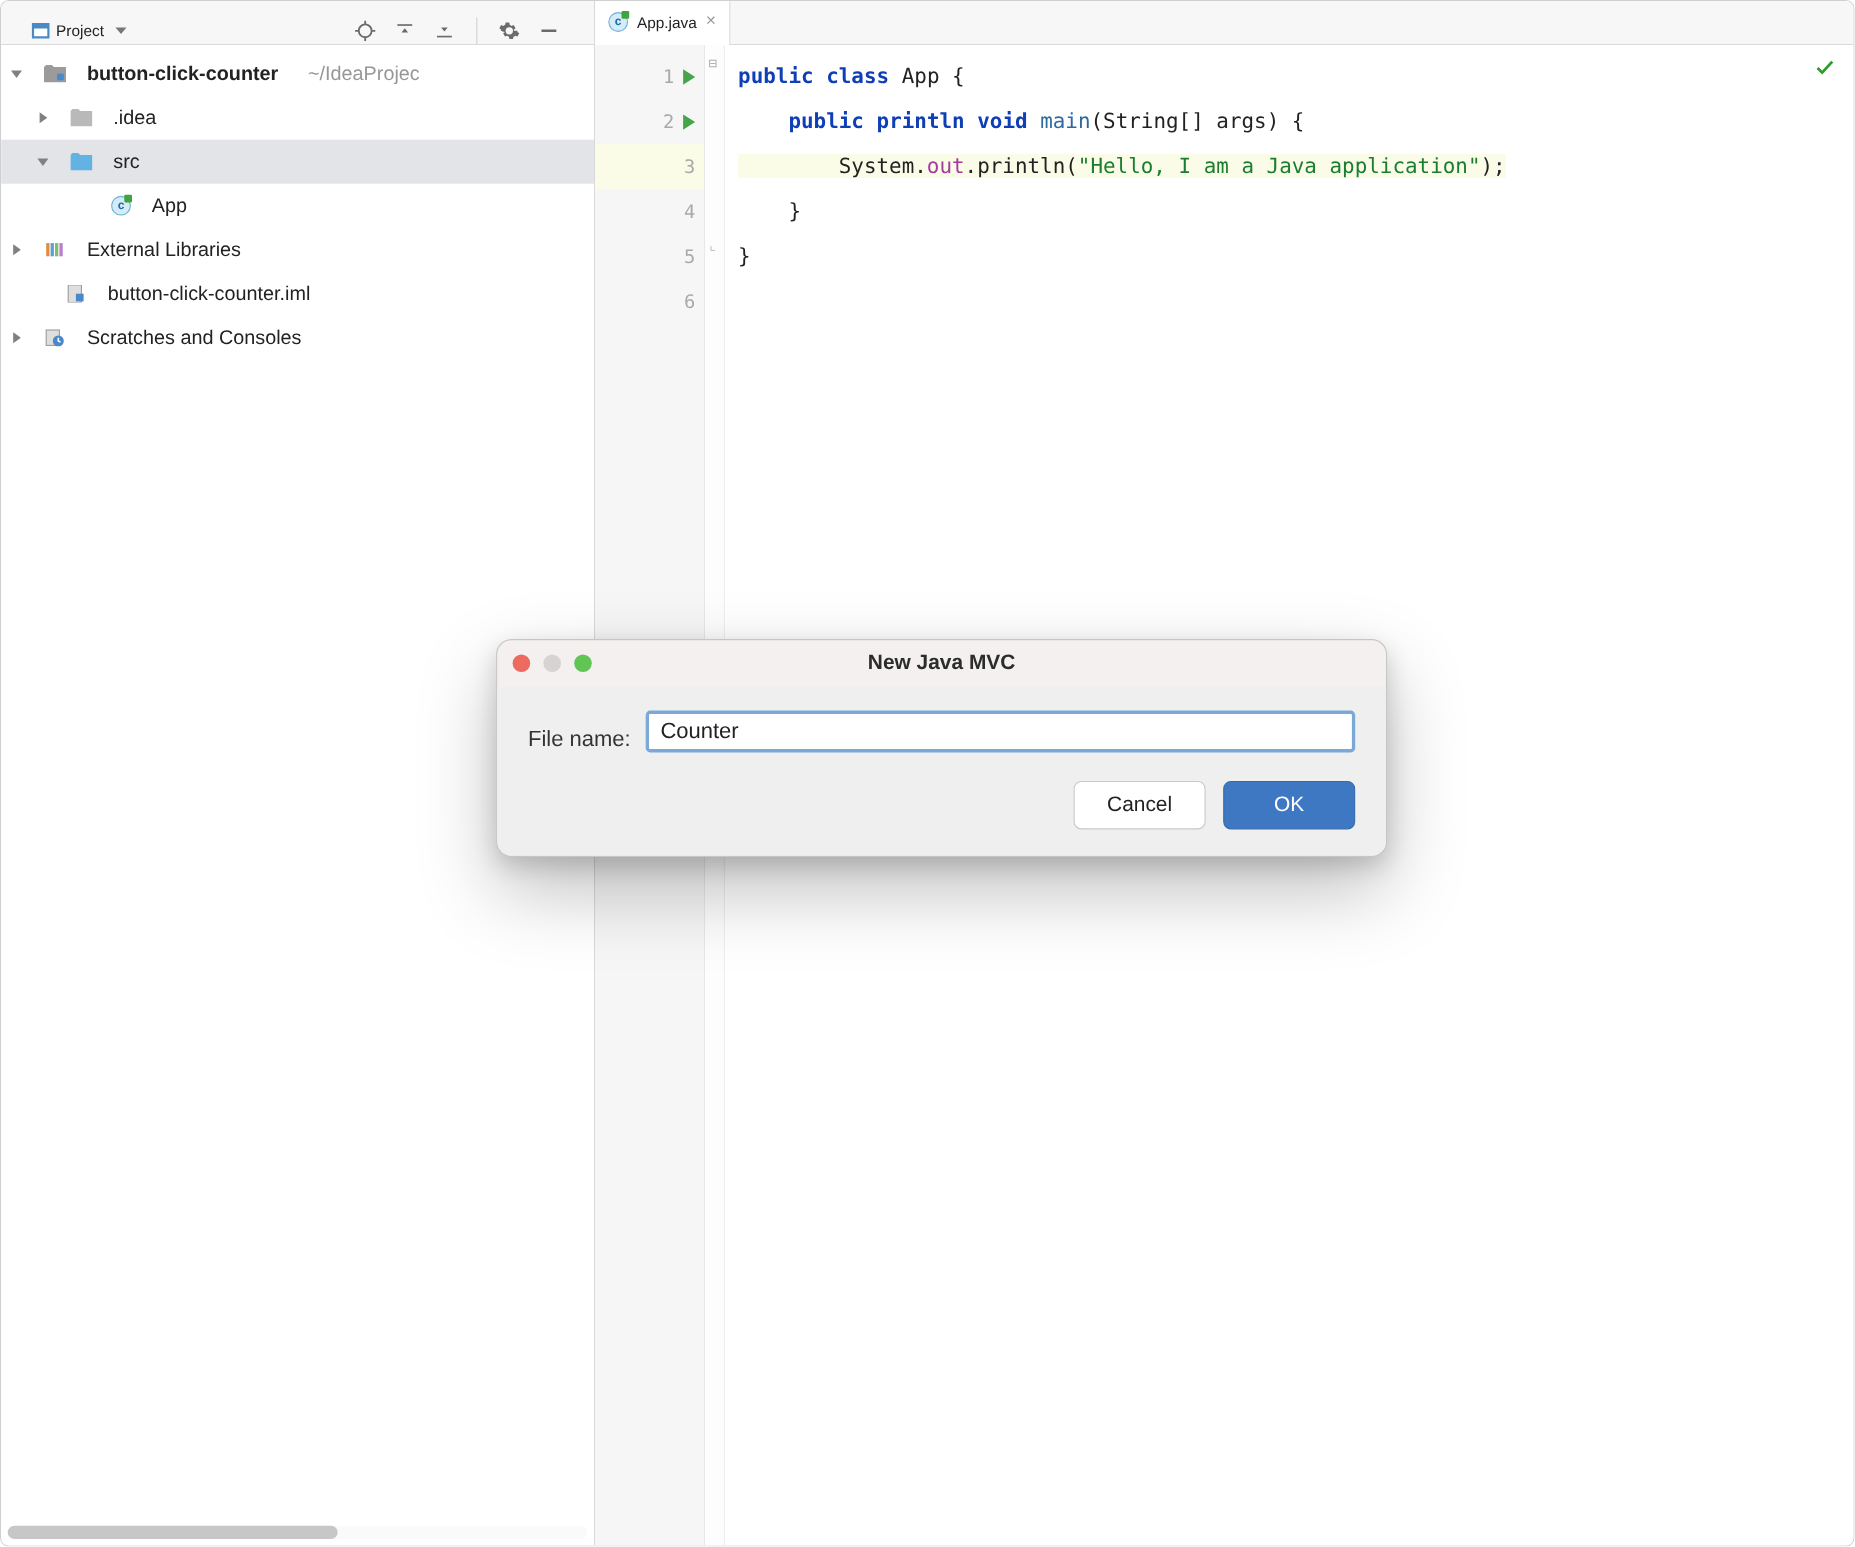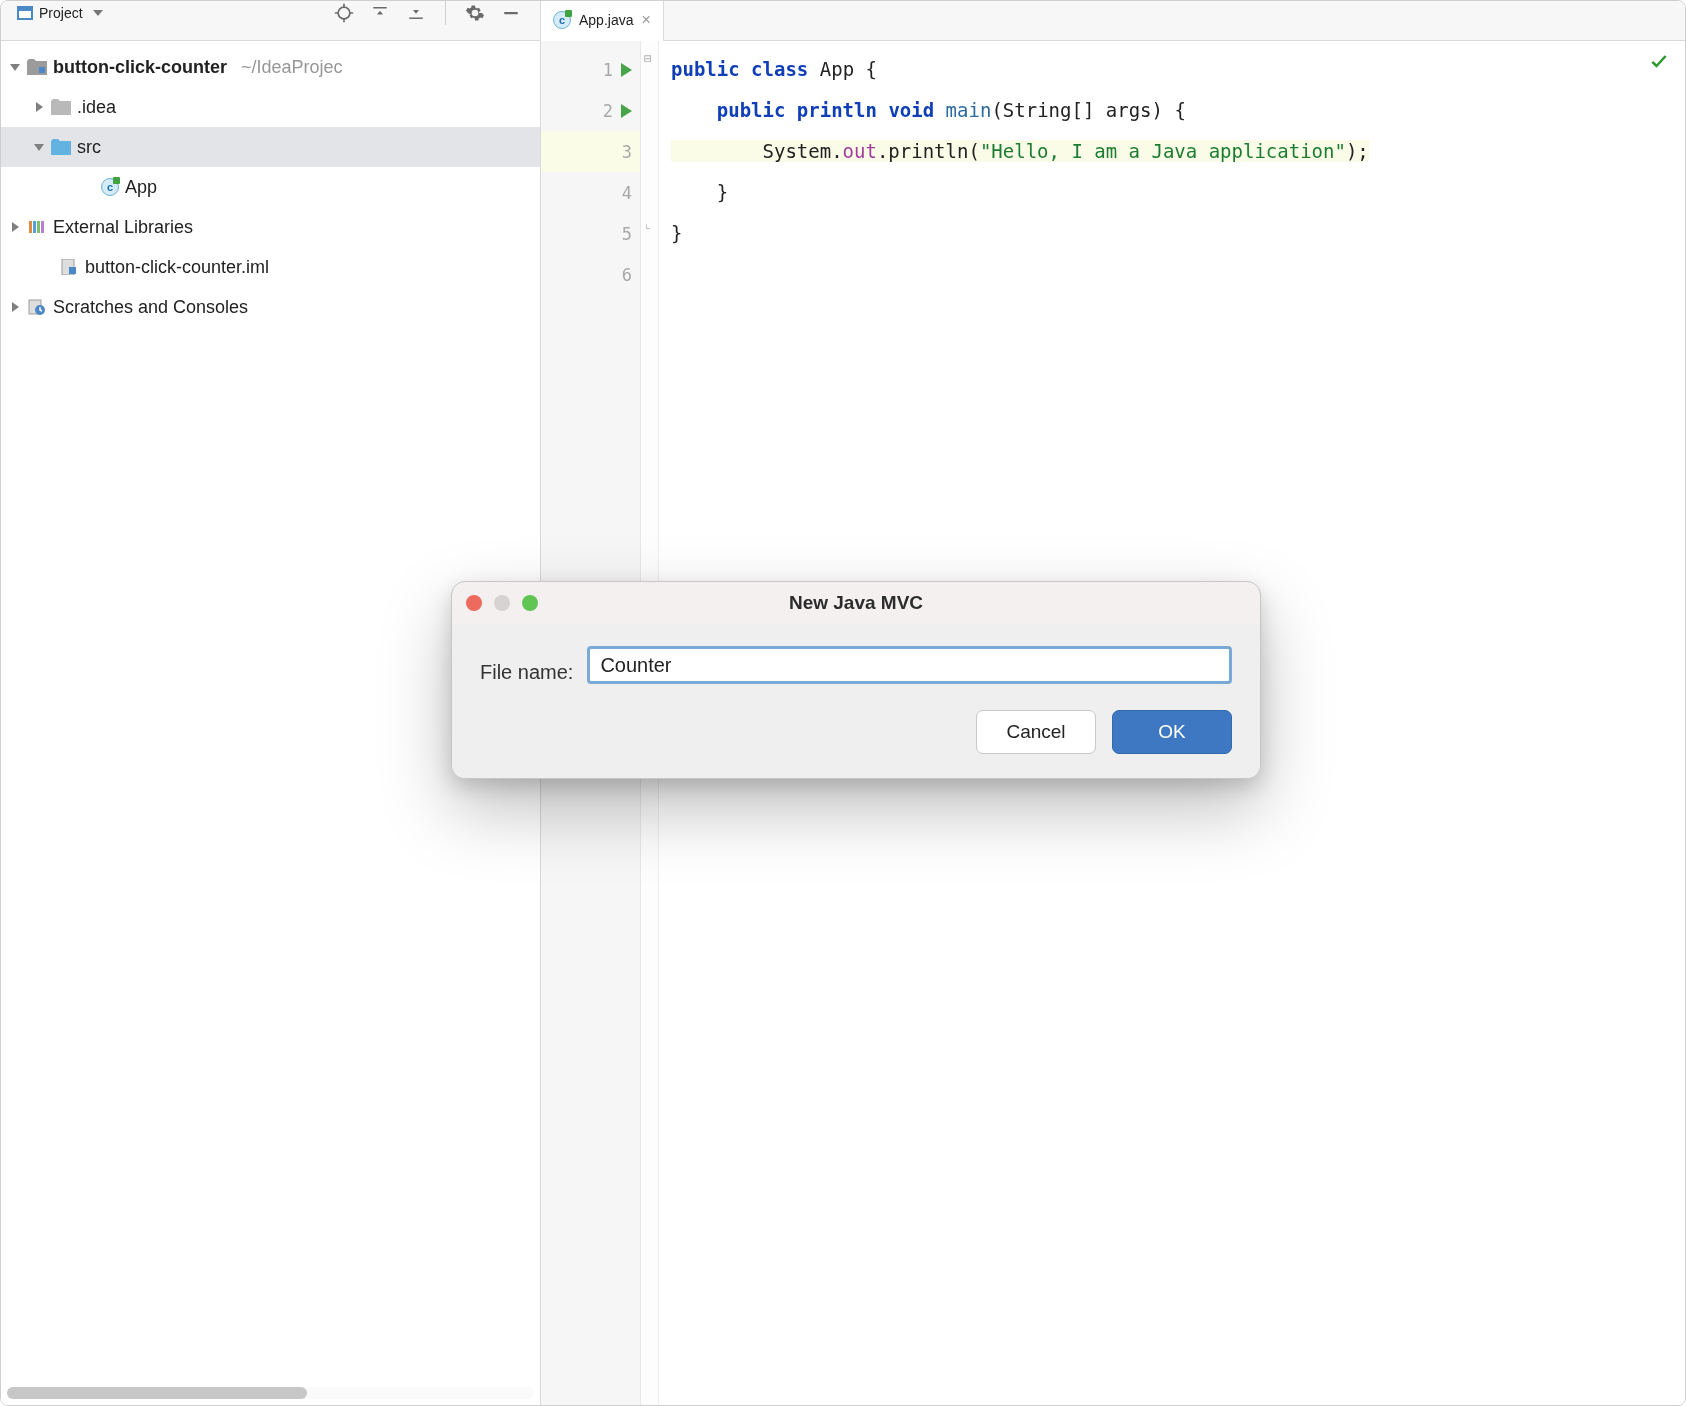--- a/index.html
+++ b/index.html
@@ -1,36 +1,36 @@
 <!DOCTYPE html>
 <html><head>
 <meta charset="utf-8">
 <style>
 html,body{margin:0;padding:0;height:100%;font-family:-apple-system,Helvetica,Arial,sans-serif;font-size:14px;color:#222;background:#fff;}
 *{box-sizing:border-box}
 .app{display:flex;flex-direction:column;width:1686px;height:1406px;border:1px solid #cfcfcf;border-radius:8px;overflow:hidden;position:relative;background:#fff;}
 .topbar{display:flex;align-items:stretch;height:40px;border-bottom:1px solid #d9d9d9;background:#f7f7f7;}
-.project-toolbar{display:flex;align-items:flex-start;width:540px;padding:0 10px;border-right:1px solid #d9d9d9;}
+.project-toolbar{display:flex;align-items:flex-end;width:540px;padding:0 22px;border-right:1px solid #d9d9d9;}
 .proj-label{display:flex;align-items:center;gap:6px;padding:4px 6px;border-radius:4px;}
 .icon-window{width:16px;height:14px;border:2px solid #4b88c7;border-top-width:5px;background:#fff;}
 .dropdown-caret{width:0;height:0;border-left:5px solid transparent;border-right:5px solid transparent;border-top:6px solid #777;margin-left:4px;}
 .tool-icons{display:flex;align-items:center;margin-left:auto;gap:14px;padding-right:8px;}
 .tb-icon{width:22px;height:22px;display:flex;align-items:center;justify-content:center;color:#6b6b6b;}
 .vsep{width:1px;height:24px;background:#d0d0d0;margin:0 4px;}
 .tabs{display:flex;align-items:flex-end;flex:1;padding-left:0;}
 .file-tab{display:flex;align-items:center;gap:8px;height:40px;padding:0 12px;border-right:1px solid #d9d9d9;background:#fff;position:relative;}
 .file-tab::after{content:"";position:absolute;left:0;right:0;bottom:-1px;height:1px;background:#fff;}
 .close-x{color:#999;font-size:16px;line-height:1;}
 .java-class-icon{width:18px;height:18px;border-radius:50%;background:#d5ebf8;border:1px solid #6ab2d6;display:flex;align-items:center;justify-content:center;font-size:11px;color:#1a6fa8;font-weight:bold;position:relative;}
 .java-class-icon::after{content:"";position:absolute;right:-2px;top:-2px;width:7px;height:7px;background:#3fa43f;border-radius:1px;}
 
 .main{display:flex;flex:1;min-height:0;}
 .sidebar{width:540px;background:#fff;border-right:1px solid #d9d9d9;display:flex;flex-direction:column;}
 .tree{flex:1;padding-top:6px;font-size:18px;overflow:hidden;position:relative;}
-.tree-row{display:flex;align-items:center;height:40px;padding-left:8px;gap:6px;white-space:nowrap;}
+.tree-row{display:flex;align-items:center;height:40px;padding-left:8px;gap:19px;white-space:nowrap;}
 .tree-row.sel{background:#e2e4e8;}
 .arrow{width:12px;display:inline-flex;justify-content:center;color:#888;}
 .arrow.right::before{content:"";display:block;width:0;height:0;border-top:5px solid transparent;border-bottom:5px solid transparent;border-left:7px solid #808080;}
 .arrow.down::before{content:"";display:block;width:0;height:0;border-left:5px solid transparent;border-right:5px solid transparent;border-top:7px solid #808080;}
 .indent-1{padding-left:32px}
 .indent-2{padding-left:58px}
 .indent-3{padding-left:100px}
 .folder-icon{width:20px;height:16px;position:relative;}
 .folder-icon svg{width:20px;height:16px;display:block}
 .bold{font-weight:600}

